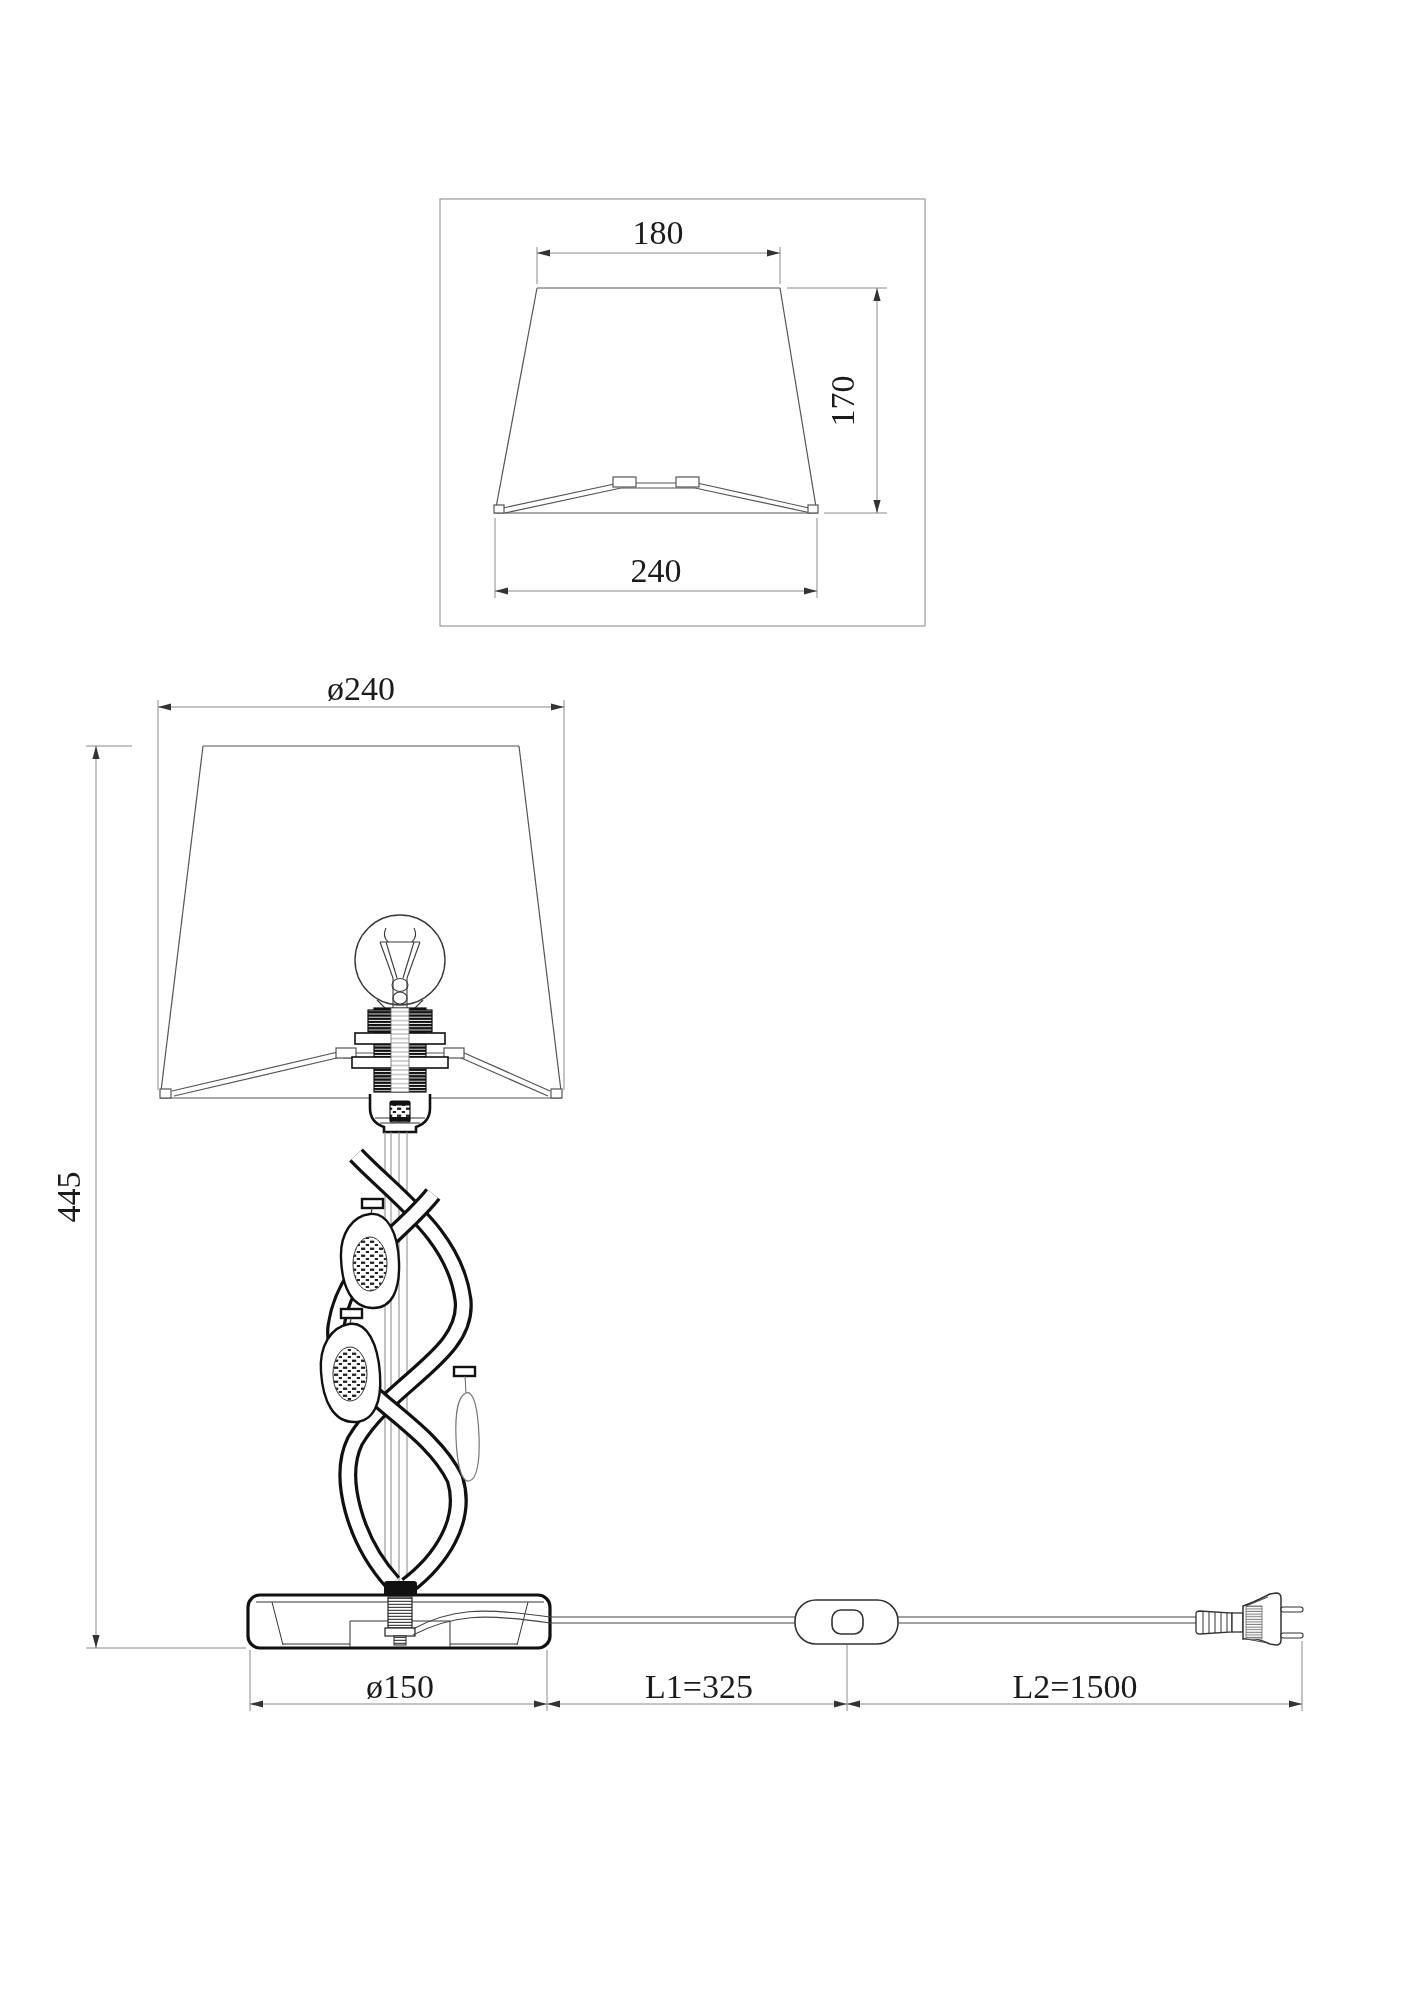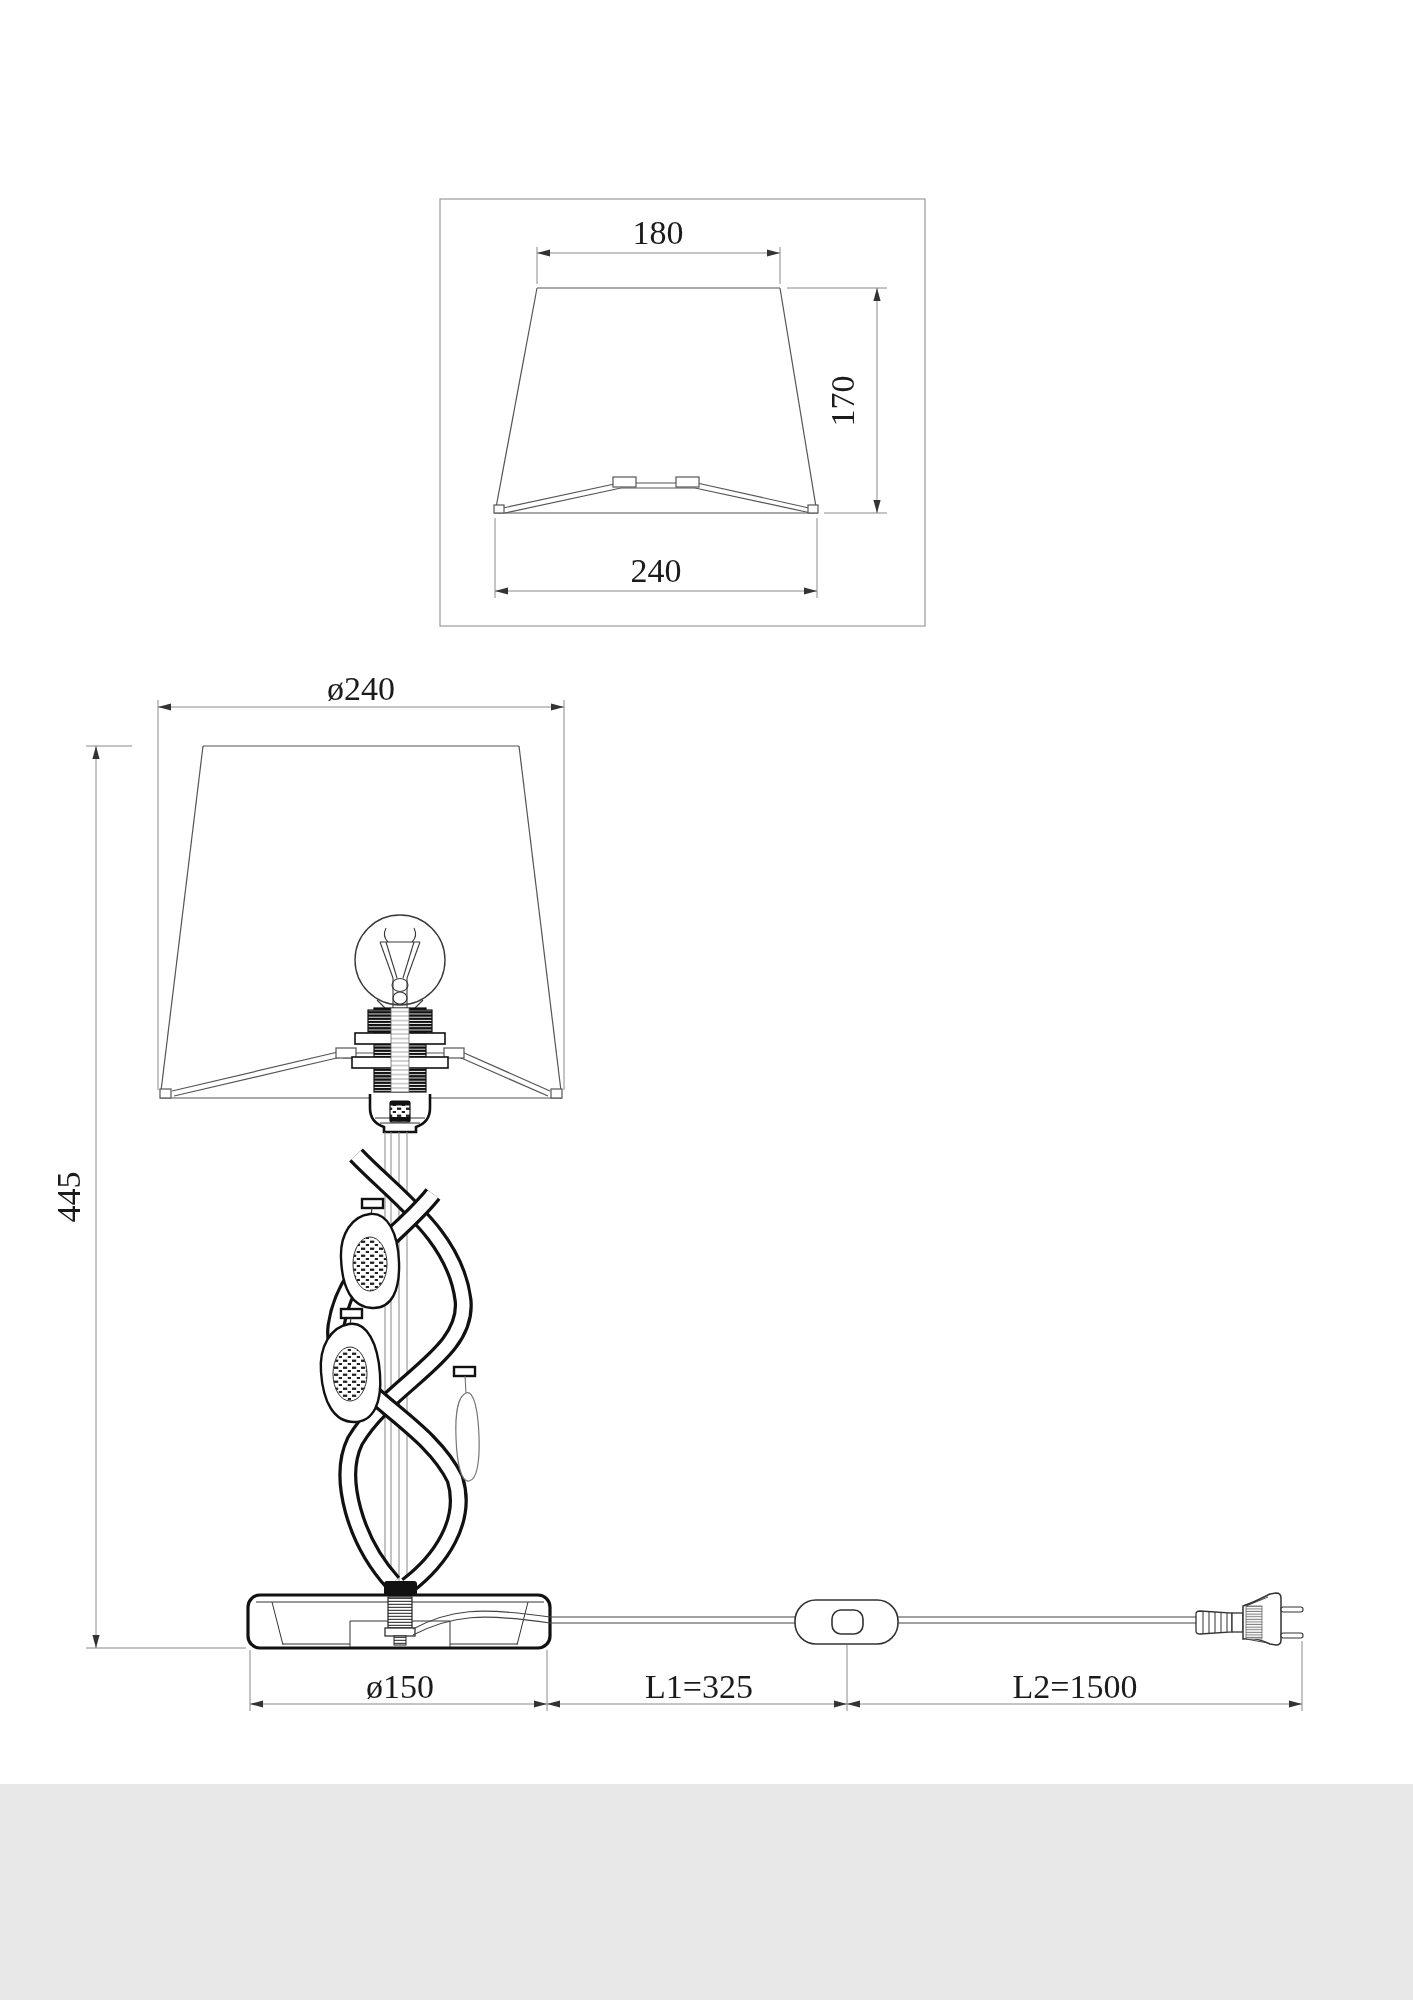--- a/index.html
+++ b/index.html
@@ -1,17 +1,17 @@
 <!DOCTYPE html>
 <html><head>
 <meta charset="utf-8">
 <style>
   html,body{margin:0;padding:0;background:#e8e8e8;}
   #canvas{
-    position:relative;width:1413px;height:1784px;background:#ffffff;
+    position:relative;width:1413px;height:2000px;background:#ffffff;
     font-family:"Liberation Serif", serif;
   }
   svg{position:absolute;left:0;top:0;}
   text{fill:#1b1b1b;font-family:"Liberation Serif", serif;font-size:34px;}
 </style>
 </head>
 <body>
 
 <div id="canvas">
 <svg width="1413" height="2000" viewBox="0 0 1413 2000">

